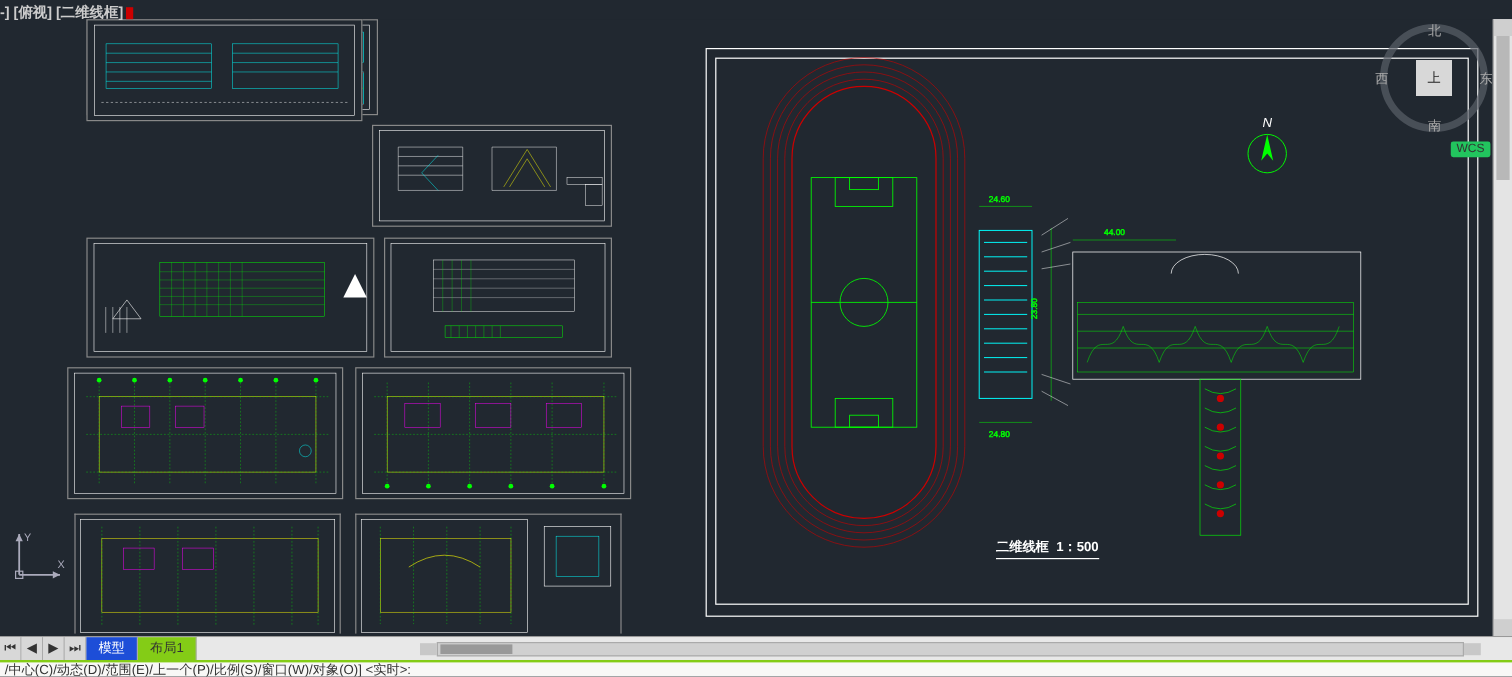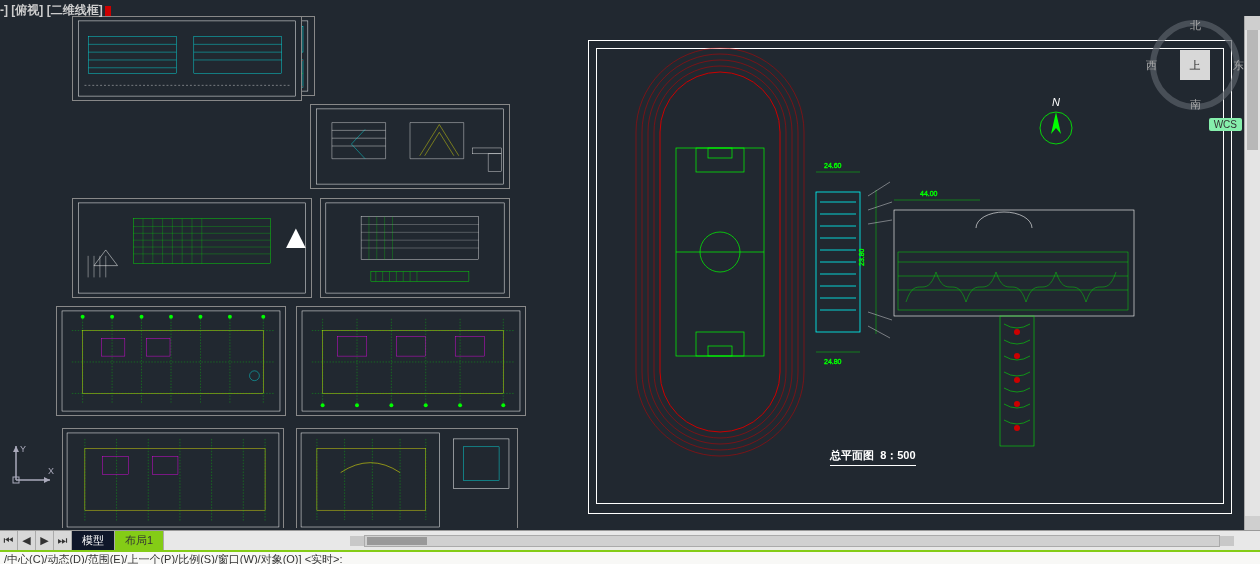--- a/index.html
+++ b/index.html
@@ -21,31 +21,31 @@
 
 
 .viewcube { position: absolute; top: 20px; right: 20px; width: 90px; height: 90px; z-index: 20; }
 .viewcube .ring { position: absolute; inset: 0; border: 6px solid #5a5f68; border-radius: 50%; opacity: 0.7; }
 .viewcube .cube { position: absolute; left: 30px; top: 30px; width: 30px; height: 30px; background: #d8d8d8; color: #222; font-size: 11px; text-align: center; line-height: 30px; }
 .viewcube .dir { position: absolute; font-size: 11px; color: #aaa; }
 .viewcube .n { top: -2px; left: 40px; }
 .viewcube .s { bottom: -2px; left: 40px; }
 .viewcube .e { right: -4px; top: 38px; }
 .viewcube .w { left: -4px; top: 38px; }
-.wcs-badge { position: absolute; top: 118px; right: 18px; background: #86efac; color: #333; font-size: 10px; padding: 1px 5px; border-radius: 2px; z-index: 20; }
+.wcs-badge { position: absolute; top: 118px; right: 18px; background: #22c55e; color: #333; font-size: 10px; padding: 1px 5px; border-radius: 2px; z-index: 20; }
 
 
 .ucs { position: absolute; left: 10px; bottom: 40px; z-index: 10; }
 .ucs svg { width: 46px; height: 46px; }
 
 
 .tabs { position: absolute; bottom: 14px; left: 0; right: 0; height: 20px; background: #e8e8e8; border-top: 1px solid #999; display: flex; align-items: stretch; font-size: 11px; color: #333; }
 .tabs .nav { width: 18px; background: #d8d8d8; border-right: 1px solid #aaa; text-align: center; line-height: 18px; }
 .tabs .tab { padding: 0 10px; line-height: 18px; border-right: 1px solid #aaa; background: #84cc16; }
-.tabs .tab.active { background: #0f172a; color: #fff; }
+.tabs .tab.active { background: #1d4ed8; color: #fff; }
 .tabs .spacer { flex: 1; background: #e8e8e8; border-top: 1px solid transparent; position: relative; }
 .tabs .scroll-h { position: absolute; right: 40px; left: 200px; top: 3px; height: 12px; background: #d0d0d0; border: 1px solid #aaa; }
 .tabs .scroll-h .thumb-h { position: absolute; left: 2px; top: 1px; width: 60px; height: 8px; background: #999; }
 .tabs .scroll-h .arrow { position: absolute; top: 0; width: 14px; height: 10px; background: #c8c8c8; }
 .tabs .scroll-h .arrow.l { left: -15px; }
 .tabs .scroll-h .arrow.r { right: -15px; }
 
 
 .cmdline { position: absolute; bottom: 0; left: 0; right: 0; height: 14px; background: #f8f8f6; color: #333; font-size: 11px; padding-left: 4px; line-height: 14px; overflow: hidden; border-top: 2px solid #84cc16; }
 .scroll-v { position: absolute; right: 0; top: 16px; bottom: 34px; width: 16px; background: #e4e4e4; border-left: 1px solid #aaa; z-index: 5; }
@@ -402,21 +402,21 @@
       <g stroke="#fff" stroke-width="0.4">
         <line x1="288" y1="164" x2="310" y2="150"></line>
           <line x1="288" y1="178" x2="312" y2="170"></line>
           <line x1="288" y1="192" x2="312" y2="188"></line>
           <line x1="288" y1="280" x2="312" y2="288"></line>
           <line x1="288" y1="294" x2="310" y2="306"></line>
       </g>
     </svg>
 
     <div class="site-title" style="left:250px; top:416px;">
-      <span>总平面图</span>&nbsp;&nbsp;<span>8：500</span>
+      <span>二维线框</span>&nbsp;&nbsp;<span>1：500</span>
       <div style="height:1px;background:#fff;margin-top:2px;"></div>
     </div>
   </div>
 
   <div class="ucs">
     <svg viewBox="0 0 46 46">
       <line x1="6" y1="40" x2="40" y2="40" stroke="#aab" stroke-width="1.5"></line>
       <line x1="6" y1="40" x2="6" y2="6" stroke="#aab" stroke-width="1.5"></line>
       <path d="M40 40 L34 37 L34 43 Z" fill="#aab"></path>
       <path d="M6 6 L3 12 L9 12 Z" fill="#aab"></path>

